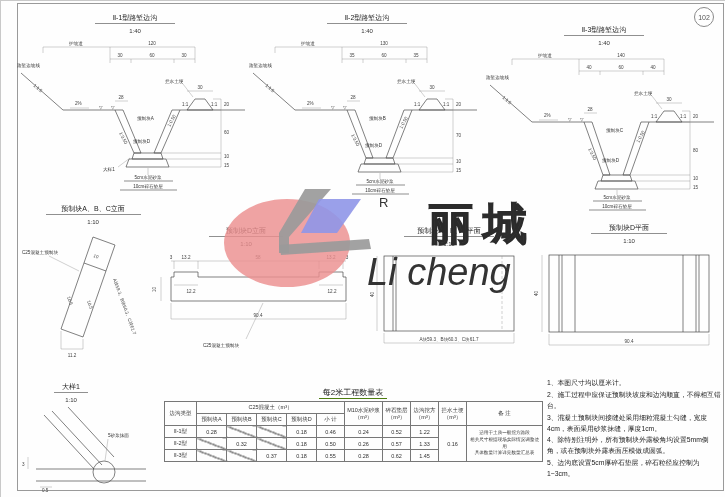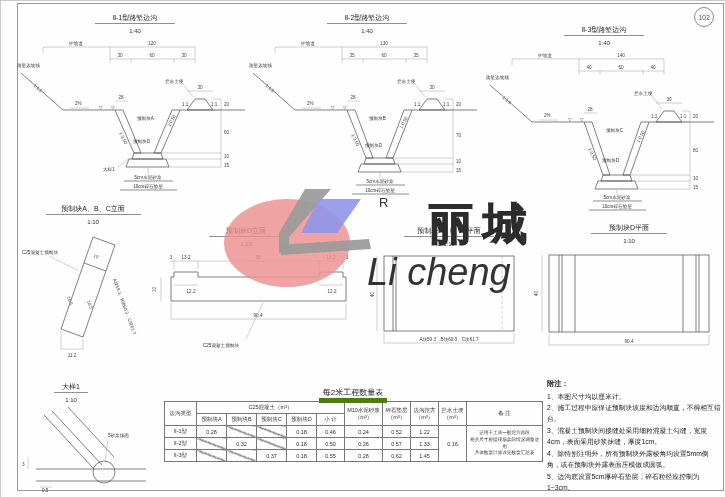--- a/index.html
+++ b/index.html
@@ -16,21 +16,21 @@
   .ln{stroke:#4a4a4a;stroke-width:.7;fill:none;}
   .thin{stroke:#8a8a8a;stroke-width:.4;fill:none;}
   .uline{stroke:#444;stroke-width:.6;}
   #pagenum{position:absolute;top:6px;right:12px;width:18px;height:18px;border:1px solid #8a8a8a;
            border-radius:50%;display:flex;align-items:center;justify-content:center;
            font-size:7px;color:#555;}
   #logo{position:absolute;left:218px;top:186px;width:310px;height:112px;z-index:6;pointer-events:none;}
   
   #qt-wrap{position:absolute;left:163px;top:386px;width:378px;z-index:2;}
   #qt-title{text-align:center;font-size:8px;color:#222;margin-bottom:3px;}
-  #qt-title span{border-bottom:5px solid #4d7c0f;padding:0 4px 1px;}
+  #qt-title span{border-bottom:1px solid #4d7c0f;padding:0 4px 1px;}
   table{border-collapse:collapse;width:100%;table-layout:fixed;}
   th,td{border:1px solid #777;font-size:5.5px;font-weight:normal;color:#333;
         text-align:center;padding:1px 0;height:9px;overflow:hidden;}
   td.slash{background:linear-gradient(to top right,transparent 46%,#888 46%,#888 54%,transparent 54%);}
   td.remark{font-size:4.6px;line-height:1.5;padding:1px 2px;}
   
   #notes{position:absolute;left:546px;top:377px;width:174px;font-size:6.8px;color:#222;
          line-height:1.6;z-index:2;}
   #notes .nt{font-weight:bold;margin-bottom:2px;font-size:7.2px;}
   #notes .ni{margin-bottom:1px;}
@@ -448,20 +448,19 @@
         <td>0.55</td>
         <td>0.28</td>
         <td>0.62</td>
         <td>1.45</td>
       </tr>
     </tbody>
       </table>
   </div>
 
   <div id="notes">
-    <div class="nt">附注：</div>
     <div class="ni">1、本图尺寸均以厘米计。</div>
     <div class="ni">2、施工过程中应保证预制块坡度和边沟顺直，不得相互错台。</div>
     <div class="ni">3、混凝土预制块间接缝处采用细粒混凝土勾缝，宽度4cm，表面采用砂浆抹缝，厚度1cm。</div>
     <div class="ni">4、除特别注明外，所有预制块外露棱角均设置5mm倒角，或在预制块外露表面压模做成圆弧。</div>
     <div class="ni">5、边沟底设置5cm厚碎石垫层，碎石粒径应控制为1~3cm。</div>
   </div>
 </div>
 
 </body></html>

